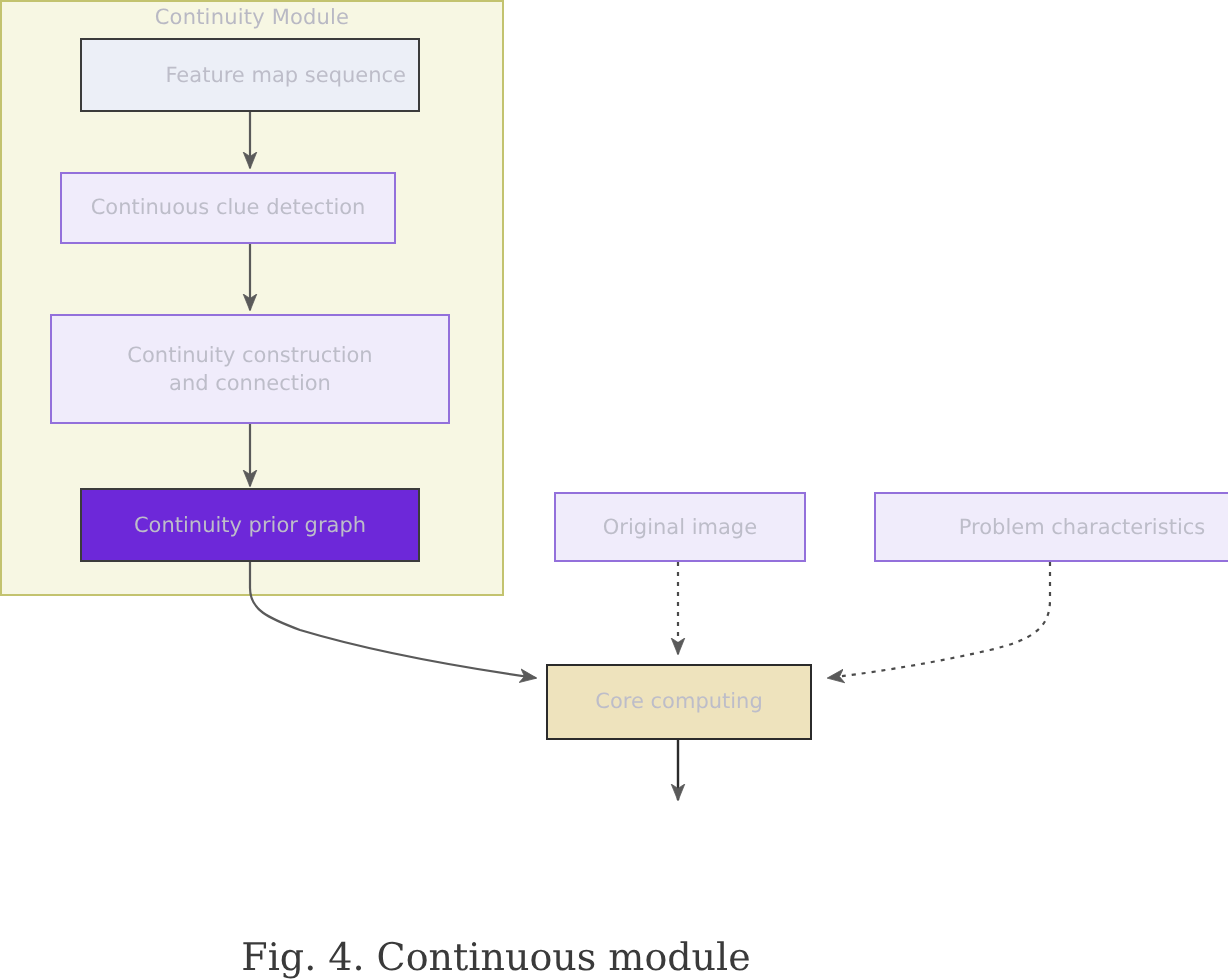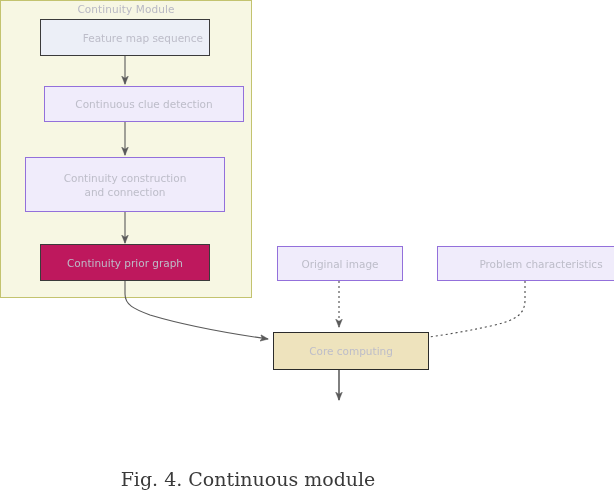--- a/index.html
+++ b/index.html
@@ -61,21 +61,21 @@
   }
   .node-blue {
     background: #eceff7;
     border: 1.2px solid #3b3b3b;
   }
   .node-lav {
     background: #f0ecfb;
     border: 1.2px solid #9370db;
   }
   .node-green {
-    background: #be185d;
+    background: #6d28d9;
     border: 1.2px solid #3b3b3b;
   }
   .node-khaki {
     background: #eee3bd;
     border: 1.4px solid #2b2b2b;
   }
   .node-label {
     white-space: pre-line;
     display: block;
   }
@@ -121,42 +121,42 @@
 
     <path d="M525,281 L525,300 C525,314 516,320 495,325 C460,333 430,337 414,339" fill="none" stroke="#4a4a4a" stroke-width="1.1" stroke-dasharray="2,3" marker-end="url(#arrowhead)"></path>
 
     <line x1="339" y1="370" x2="339" y2="400" stroke="#2b2b2b" stroke-width="1.2" marker-end="url(#arrowhead)"></line>
   </svg>
 
   <div class="node node-blue" style="left:40px; top:19px; width:170px; height:37px;justify-content:flex-end;">
     <span class="node-label">Feature map sequence</span>
   </div>
 
-  <div class="node node-lav" style="left:44px; top:86px; width:200px; height:36px;">
+  <div class="node node-lav" style="left:30px; top:86px; width:168px; height:36px;">
     <span class="node-label">Continuous clue detection</span>
   </div>
 
   <div class="node node-lav" style="left:25px; top:157px; width:200px; height:55px;">
     <span class="node-label">Continuity construction
 and connection</span>
   </div>
 
   <div class="node node-green" style="left:40px; top:244px; width:170px; height:37px;">
     <span class="node-label">Continuity prior graph</span>
   </div>
 
   <div class="node node-lav" style="left:277px; top:246px; width:126px; height:35px;text-align:center;">
     <span class="node-label">Original image</span>
   </div>
 
   <div class="node node-lav" style="left:437px; top:246px; width:208px; height:35px;">
     <span class="node-label">Problem characteristics</span>
   </div>
 
-  <div class="node node-khaki" style="left:273px; top:332px; width:156px; height:38px;align-items:center;">
+  <div class="node node-khaki" style="left:273px; top:332px; width:133px; height:38px;align-items:center;">
     <span class="node-label">Core computing</span>
   </div>
 
 
   <div class="caption">
     <span>Fig. 4. Continuous module</span>
   </div>
 
 </div>
 

